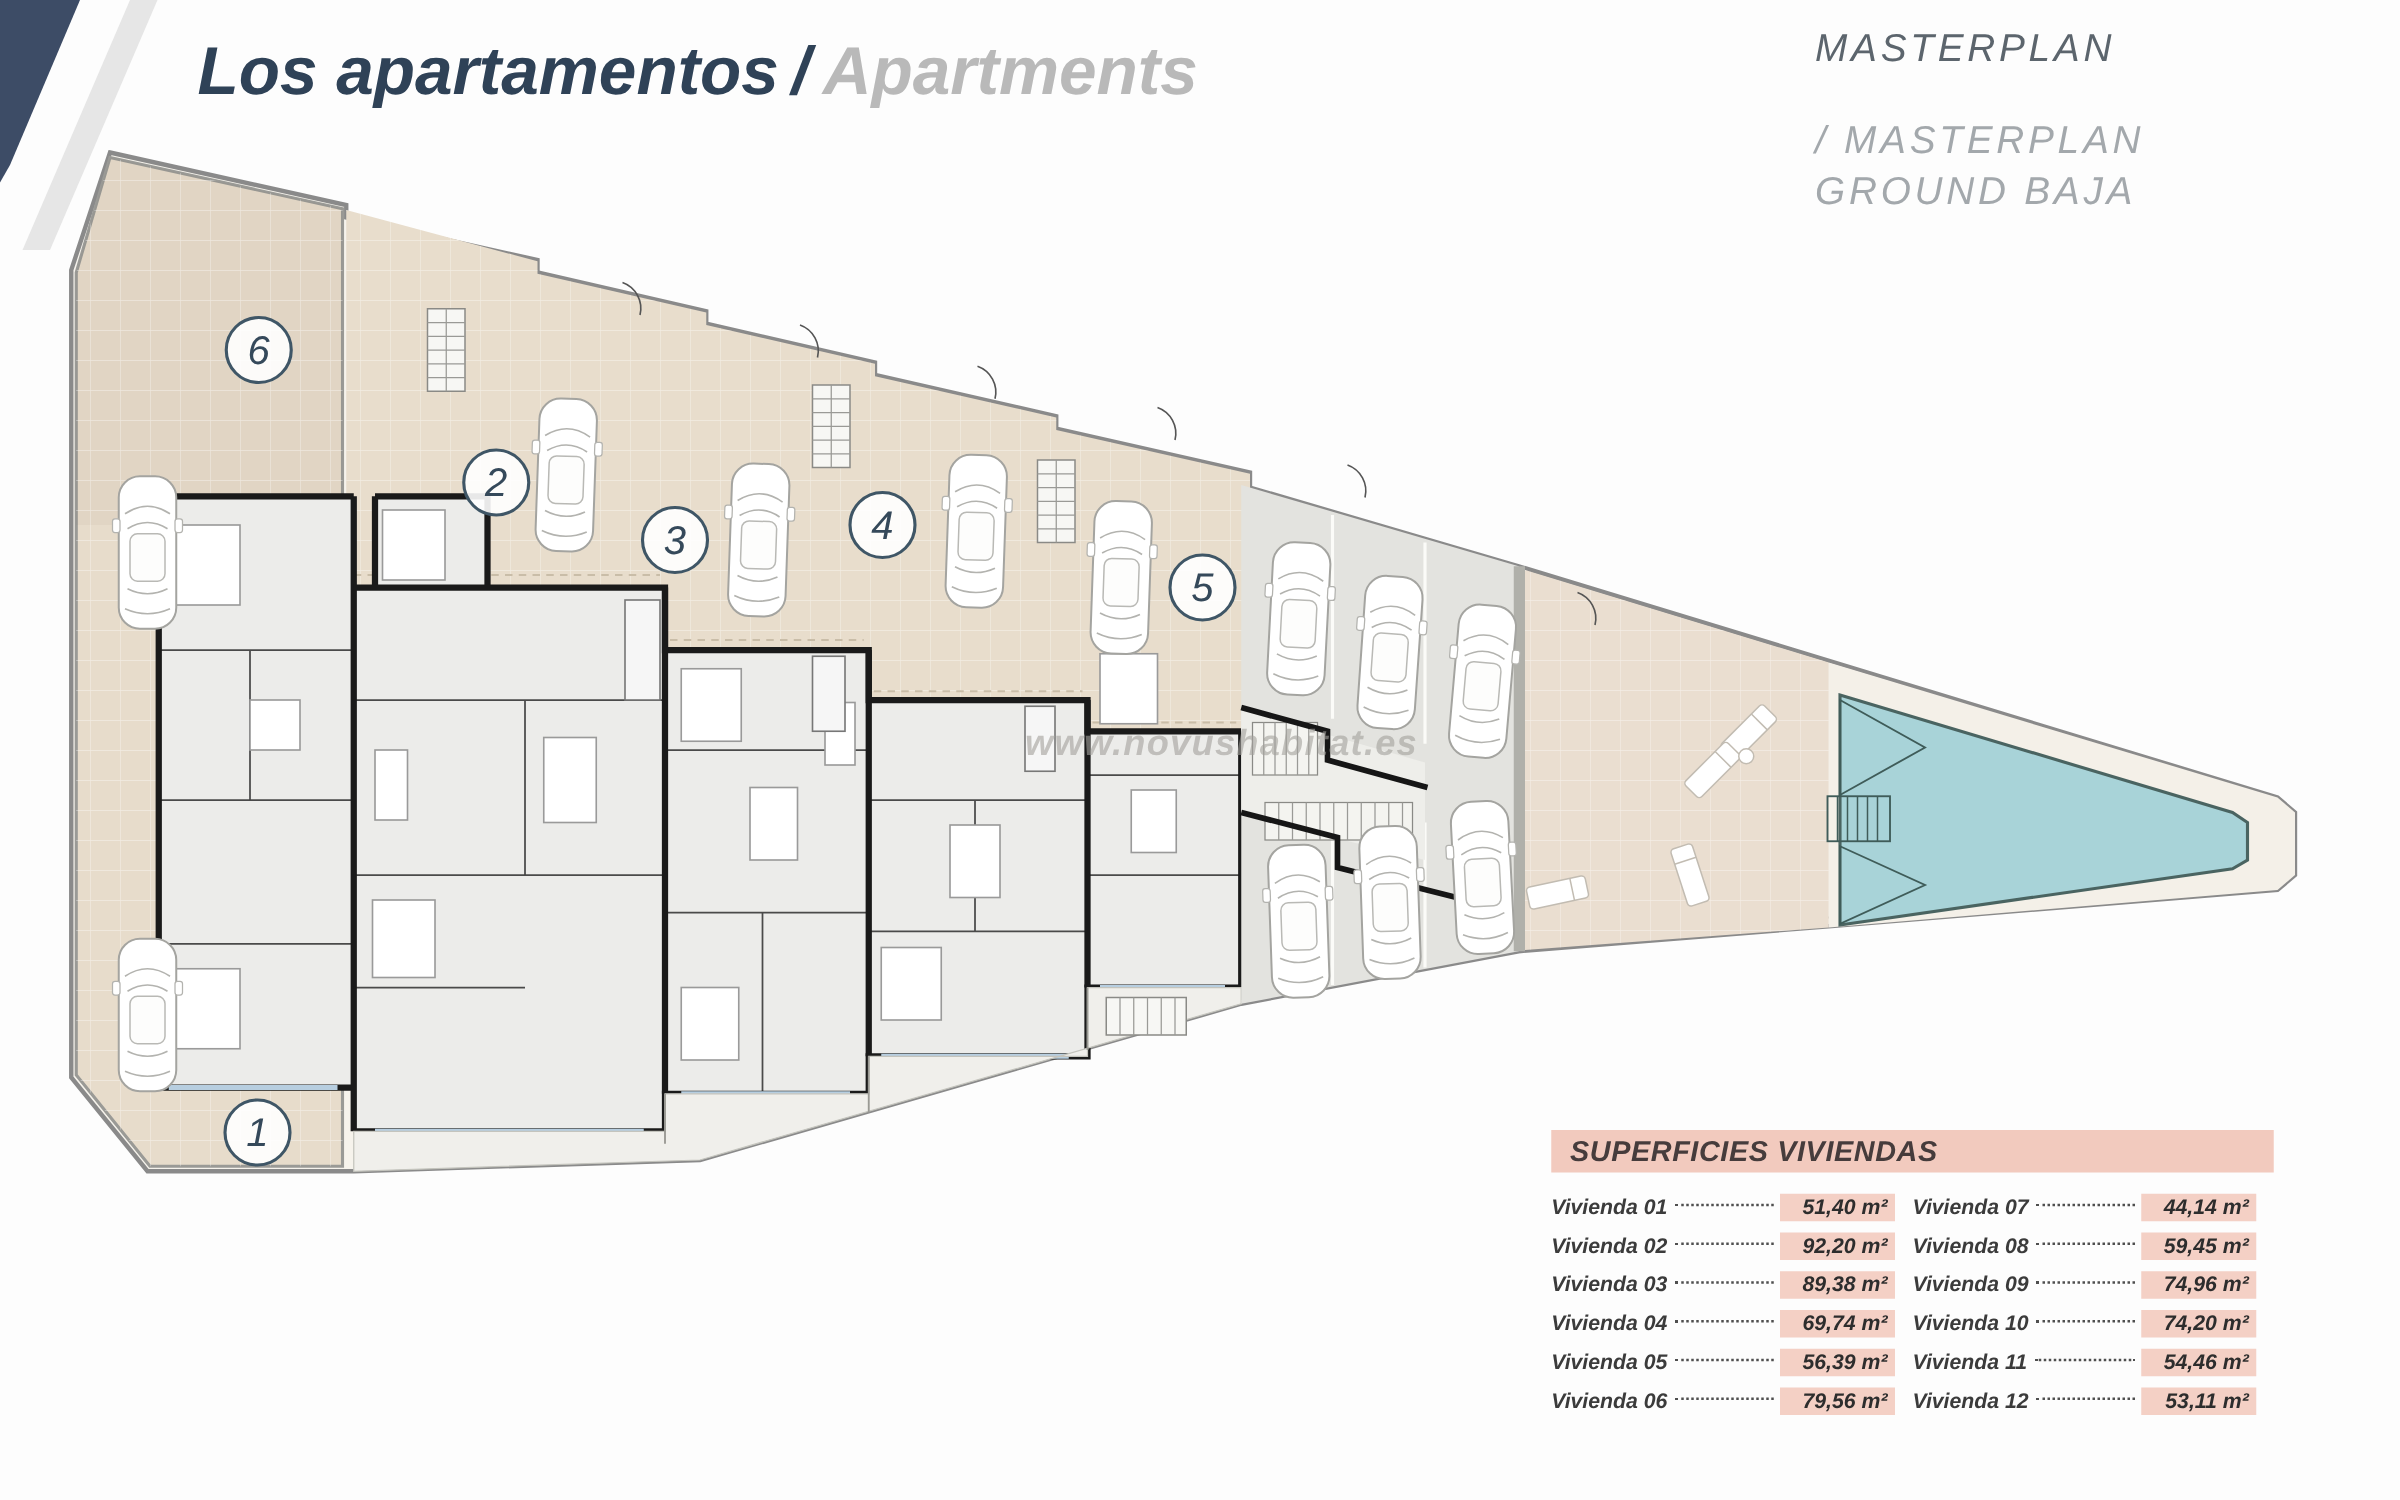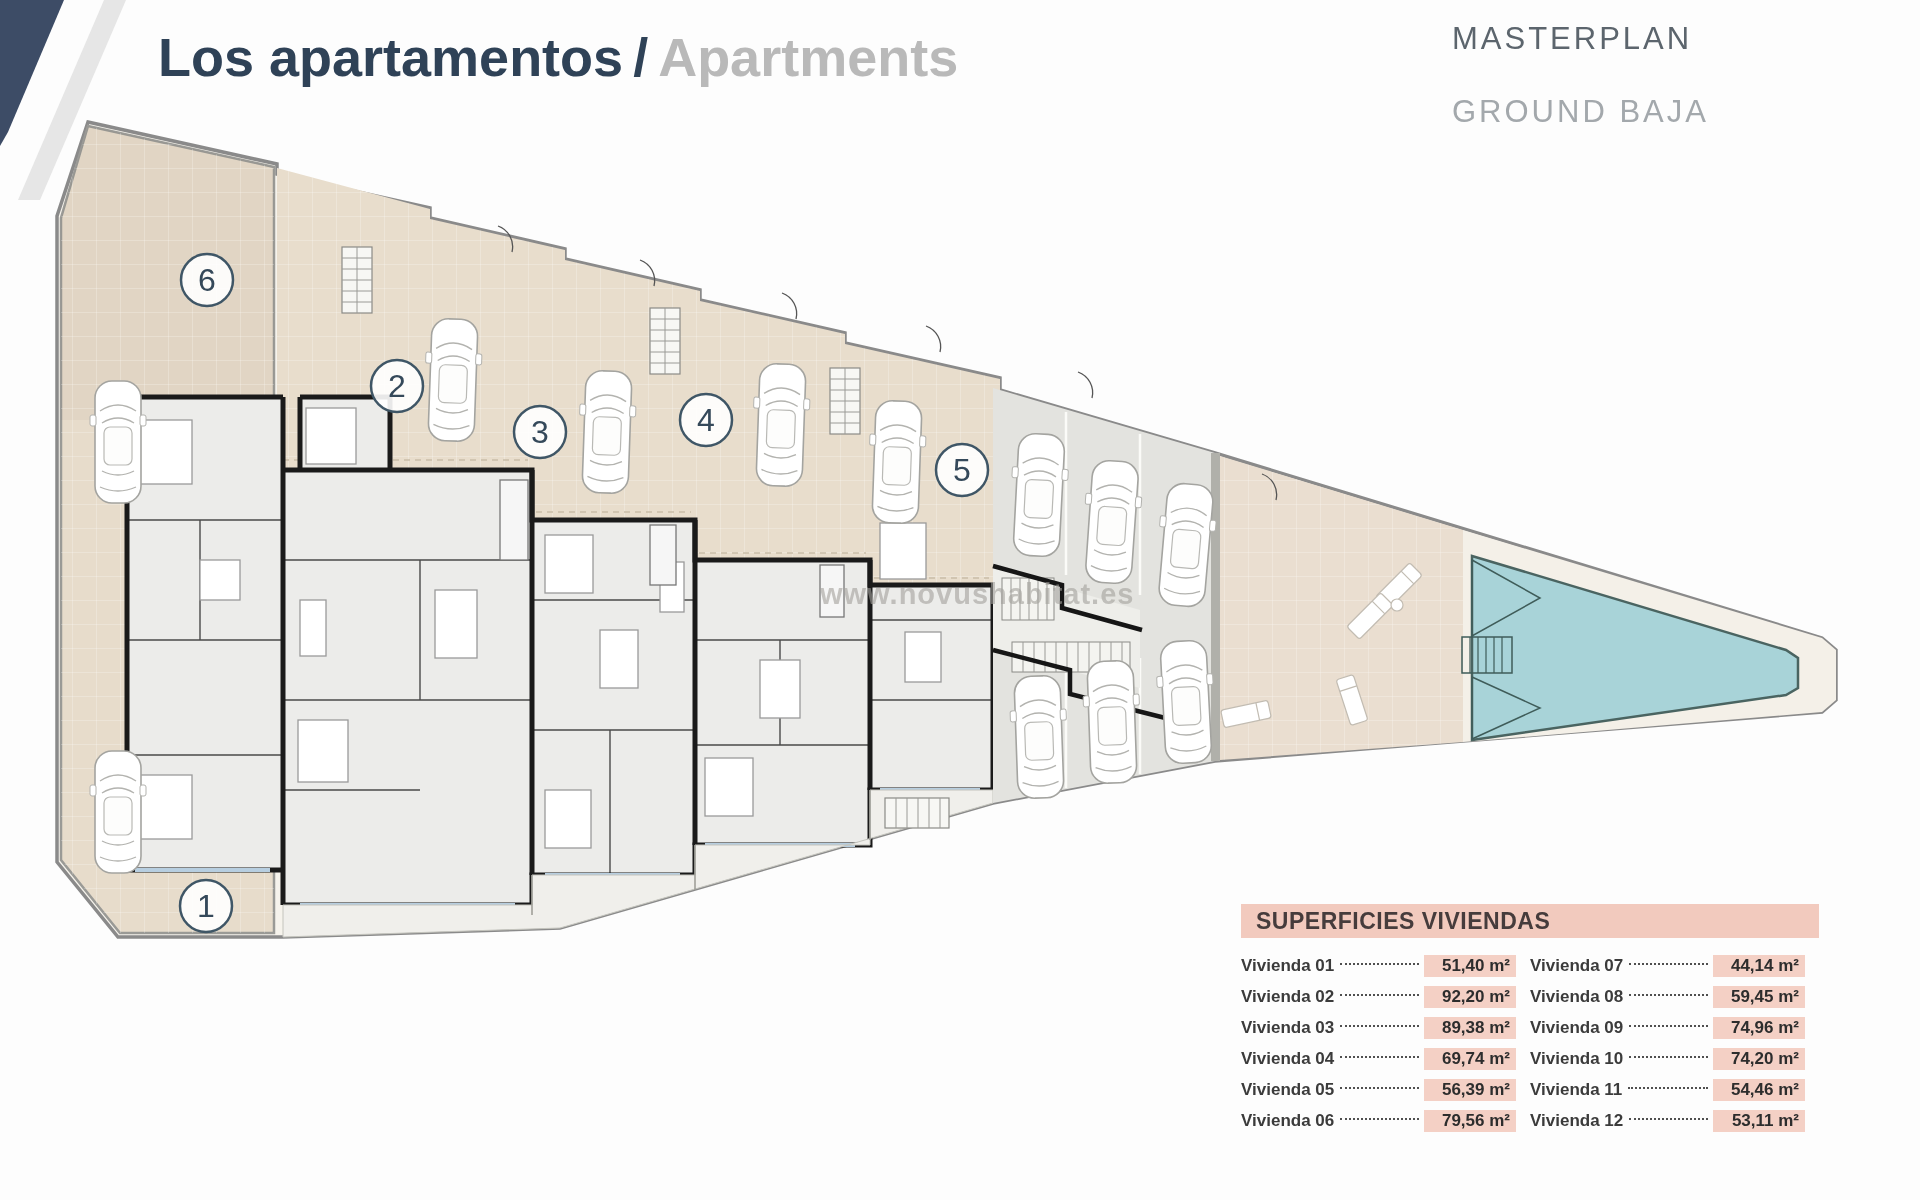--- a/index.html
+++ b/index.html
@@ -1,18 +1,18 @@
 <!DOCTYPE html>
 <html><head>
 <meta charset="utf-8">
 <style>
   html,body{margin:0;padding:0;background:#ffffff;}
   #stage{
     position:relative;width:1920px;height:1200px;overflow:hidden;
-    background:#fdfdfd;font-family:"Liberation Sans",sans-serif;
+    background:#fdfdfd;font-family:"Liberation Sans",sans-serif;font-style:italic;
   }
   
   .title{
     position:absolute;left:158px;top:26px;white-space:nowrap;
     font-size:54px;font-weight:bold;letter-spacing:0px;color:#2f4257;
   }
   .title .sep{color:#2f4257;padding:0 10px;}
   .title .en{color:#b9b9b9;}
   .title-dash{position:absolute;left:166px;top:181px;width:32px;height:7px;background:#2f4257;}
   .mp-caption{
@@ -50,20 +50,21 @@
   </svg>
 
   <div class="title">
     <span>Los apartamentos</span><span class="sep">/</span><span class="en">Apartments</span>
   </div>
   <div class="title-dash"></div>
 
   <div class="mp-caption">
     <div>MASTERPLAN</div>
     <div class="gap"></div>
+    <div class="light">/ MASTERPLAN</div>
     <div class="light">GROUND BAJA</div>
   </div>
 
   <svg id="plan-svg" width="1920" height="1200" viewBox="0 0 1920 1200">
     <defs>
       <pattern id="tile" width="24" height="24" patternUnits="userSpaceOnUse">
         <path d="M24 0 H0 V24" fill="none" stroke="rgba(255,255,255,0.45)" stroke-width="1"></path>
       </pattern>
       <g id="car-glyph">
         <g transform="translate(-26,-65)">

